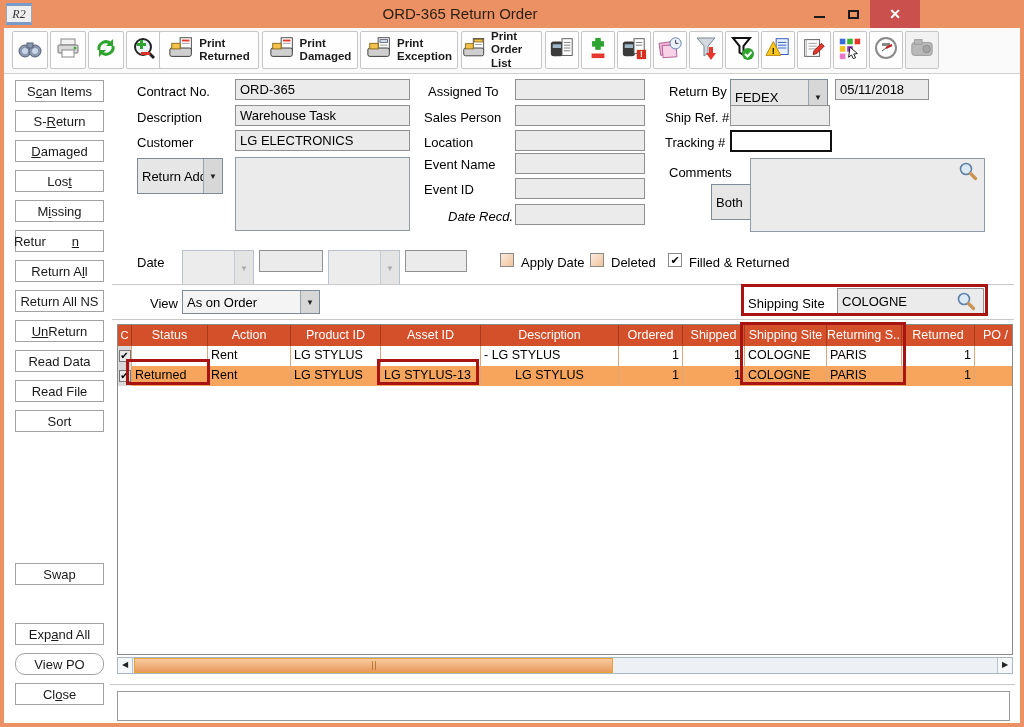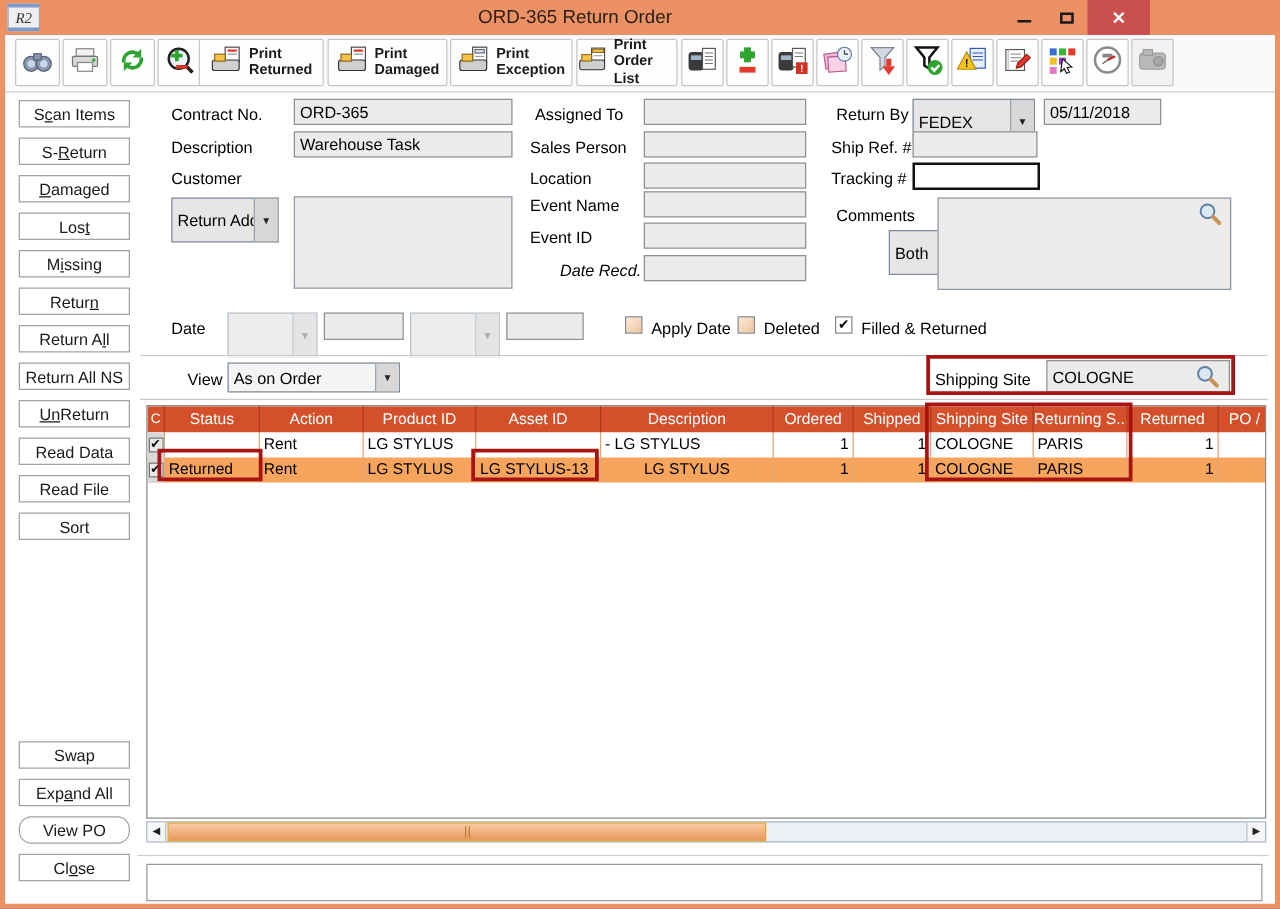--- a/index.html
+++ b/index.html
@@ -260,48 +260,49 @@
     </div>
   </div>
 
   <div class="content"></div>
 
   <div class="sbtn" style="top:80px;"><span>S</span><span class="mn">c</span><span>an Items</span></div>
   <div class="sbtn" style="top:110px;"><span>S-</span><span class="mn">R</span><span>eturn</span></div>
   <div class="sbtn" style="top:140px;"><span></span><span class="mn">D</span><span>amaged</span></div>
   <div class="sbtn" style="top:170px;"><span>Los</span><span class="mn">t</span><span></span></div>
   <div class="sbtn" style="top:200px;"><span>M</span><span class="mn">i</span><span>ssing</span></div>
-  <div class="sbtn" style="top:230px;"><span>Retur</span><span class="mn">n</span><span></span></div>
+  <div class="sbtn" style="top:230px;gap:26px;"><span>Retur</span><span class="mn">n</span><span></span></div>
   <div class="sbtn" style="top:260px;"><span>Return A</span><span class="mn">l</span><span>l</span></div>
   <div class="sbtn" style="top:290px;"><span>Return All NS</span><span class="mn"></span><span></span></div>
   <div class="sbtn" style="top:320px;"><span></span><span class="mn">Un</span><span>Return</span></div>
   <div class="sbtn" style="top:350px;"><span>Read Data</span><span class="mn"></span><span></span></div>
   <div class="sbtn" style="top:380px;"><span>Read File</span><span class="mn"></span><span></span></div>
   <div class="sbtn" style="top:410px;"><span>Sort</span><span class="mn"></span><span></span></div>
-  <div class="sbtn" style="top:593px;"><span>Swap</span><span class="mn"></span><span></span></div>
+  <div class="sbtn" style="top:563px;"><span>Swap</span><span class="mn"></span><span></span></div>
   <div class="sbtn" style="top:623px;"><span>Exp</span><span class="mn">a</span><span>nd All</span></div>
   <div class="sbtn" style="top:653px;border-radius:10px;"><span>View PO</span><span class="mn"></span><span></span></div>
   <div class="sbtn" style="top:683px;"><span>Cl</span><span class="mn">o</span><span>se</span></div>
 
   <div class="lbl" style="left:137px;top:84px;">Contract No.</div>
   <div class="lbl" style="left:137px;top:110px;">Description</div>
   <div class="lbl" style="left:137px;top:135px;">Customer</div>
   <div class="lbl" style="left:428px;top:84px;">Assigned To</div>
   <div class="lbl" style="left:424px;top:110px;">Sales Person</div>
   <div class="lbl" style="left:424px;top:135px;">Location</div>
   <div class="lbl" style="left:424px;top:157px;">Event Name</div>
   <div class="lbl" style="left:424px;top:182px;">Event ID</div>
   <div class="lbl" style="left:448px;top:209px;font-style:italic;">Date Recd.</div>
   <div class="lbl" style="left:669px;top:84px;">Return By</div>
   <div class="lbl" style="left:665px;top:110px;">Ship Ref. #</div>
   <div class="lbl" style="left:665px;top:135px;">Tracking #</div>
   <div class="lbl" style="left:669px;top:165px;">Comments</div>
 
   <div class="field" style="left:235px;top:79px;width:175px;">ORD-365</div>
   <div class="field" style="left:235px;top:105px;width:175px;">Warehouse Task</div>
+  <div class="field" style="left:235px;top:130px;width:175px;">LG ELECTRONICS</div>
   <div class="dd" style="left:137px;top:158px;width:86px;">
     <span class="ddval">Return Addr...</span>
     <span class="ddbtn">▼</span>
   </div>
   <div class="area" style="left:235px;top:157px;width:175px;height:74px;"></div>
   <div class="field" style="left:515px;top:79px;width:130px;"></div>
   <div class="field" style="left:515px;top:105px;width:130px;"></div>
   <div class="field" style="left:515px;top:130px;width:130px;"></div>
   <div class="field" style="left:515px;top:153px;width:130px;"></div>
   <div class="field" style="left:515px;top:178px;width:130px;"></div>

